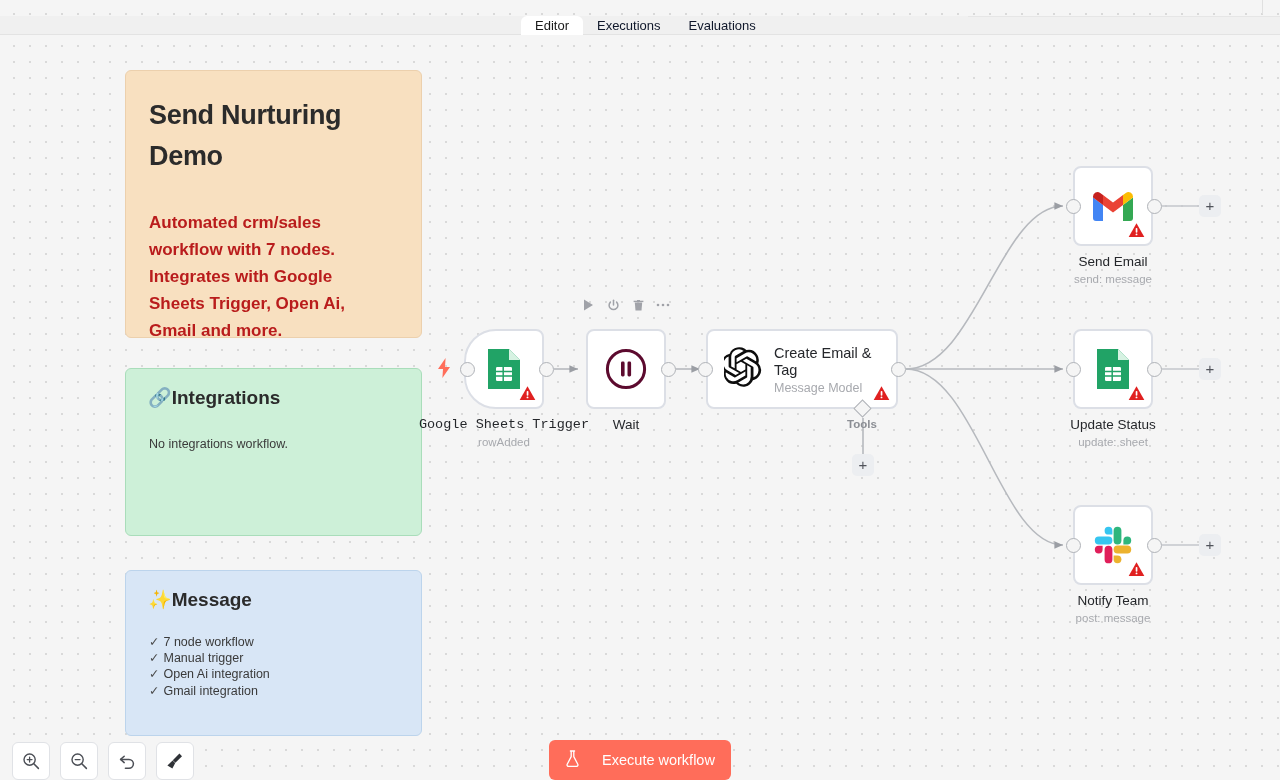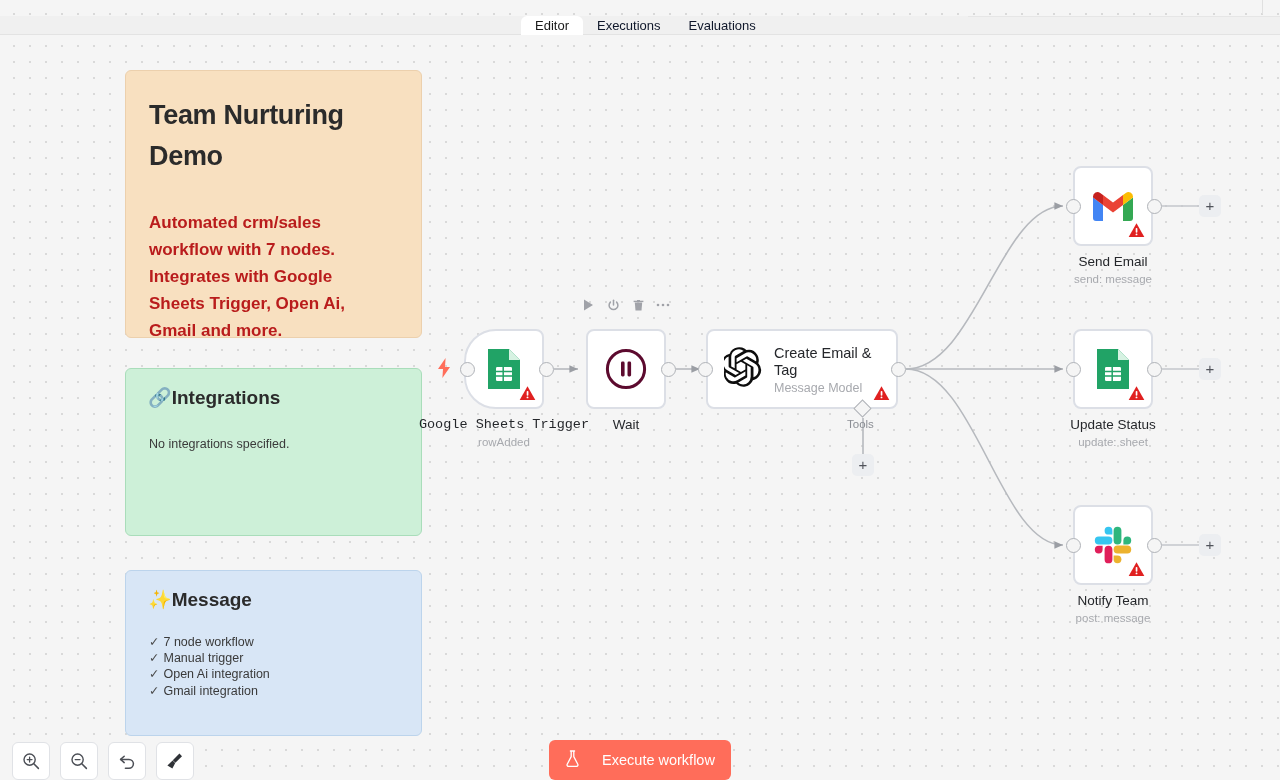--- a/index.html
+++ b/index.html
@@ -326,29 +326,29 @@
   <div id="rightpanel-top"></div>
   <div id="tabs">
     <div class="tab active">Editor</div>
     <div class="tab">Executions</div>
     <div class="tab">Evaluations</div>
   </div>
 </div>
 <div id="rightpanel-edge"></div>
 
 <div class="sticky" id="note-overview">
-  <div class="title">Team Nurturing Demo</div>
+  <div class="title">Send Nurturing Demo</div>
   <div class="body">Automated crm/sales workflow with 7 nodes. Integrates with Google Sheets Trigger, Open Ai, Gmail and more.</div>
 </div>
 
 <div class="sticky" id="note-integrations">
   <div class="title">
     <span class="emoji">🔗</span><span>Integrations</span>
   </div>
-  <div class="body">No integrations specified.</div>
+  <div class="body">No integrations workflow.</div>
 </div>
 
 <div class="sticky" id="note-features">
   <div class="title">
     <span class="emoji">✨</span><span>Message</span>
   </div>
   <ul>
     <li><span class="chk">✓</span><span>7 node workflow</span></li>
     <li><span class="chk">✓</span><span>Manual trigger</span></li>
     <li><span class="chk">✓</span><span>Open Ai integration</span></li>
@@ -460,21 +460,21 @@
     <svg width="17" height="17" viewBox="0 0 17 17">
         <path d="M8.5 1.3 L16.3 15 H0.7 Z" fill="#e02020"></path>
         <rect x="7.7" y="6" width="1.7" height="4.8" rx="0.8" fill="#fff"></rect>
         <circle cx="8.5" cy="12.4" r="0.95" fill="#fff"></circle>
       </svg>
   </div>
 </div>
 <div class="endpoint" style="left:698px; top:362px;"></div>
 <div class="endpoint" style="left:891px; top:362px;"></div>
 <div class="diamond" style="left:856px; top:402px;"></div>
-<div class="toolslabel" style="left:847px; top:418px;">Tools</div>
+<div class="toolslabel" style="left:847px; top:418px;font-weight:bold;">Tools</div>
 <div class="plusbtn" style="left:852px; top:454px;">+</div>
 
 <div class="node" id="n-gmail">
   <div class="node-icon icon-center">
     <svg width="40" height="31" viewBox="0 0 40 31">
       <path d="M3 30 H10 V14 L0 6.6 V27 a3 3 0 0 0 3 3z" fill="#4285f4"></path>
       <path d="M30 30 H37 a3 3 0 0 0 3-3 V6.6 L30 14z" fill="#34a853"></path>
       <path d="M30 4 V14 L40 6.6 V5.5 a4.5 4.5 0 0 0-7.2-3.6z" fill="#fbbc04"></path>
       <path d="M10 14 V4 l10 7.5 L30 4 v10 L20 21.5z" fill="#ea4335"></path>
       <path d="M0 5.5 V6.6 L10 14 V4 L7.2 1.9 A4.5 4.5 0 0 0 0 5.5z" fill="#c5221f"></path>

